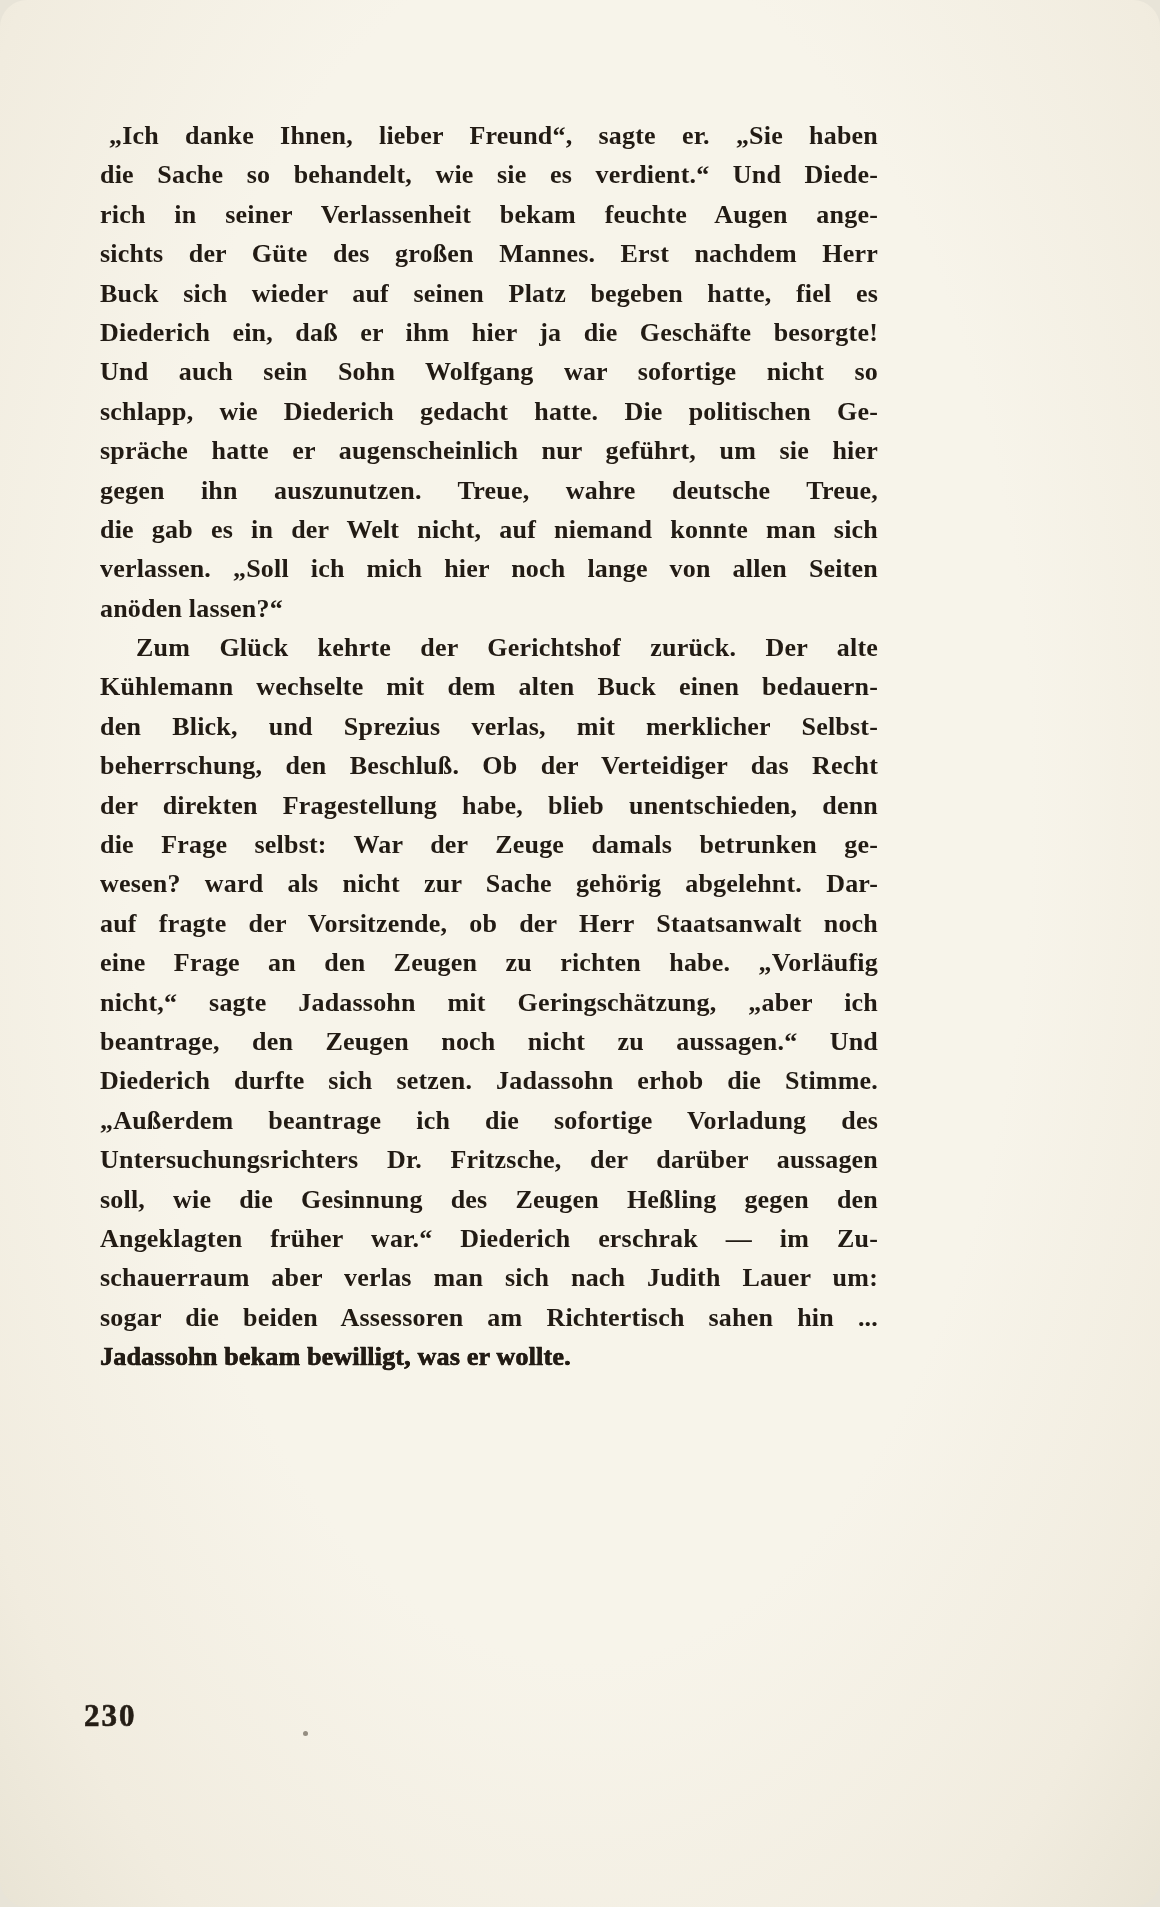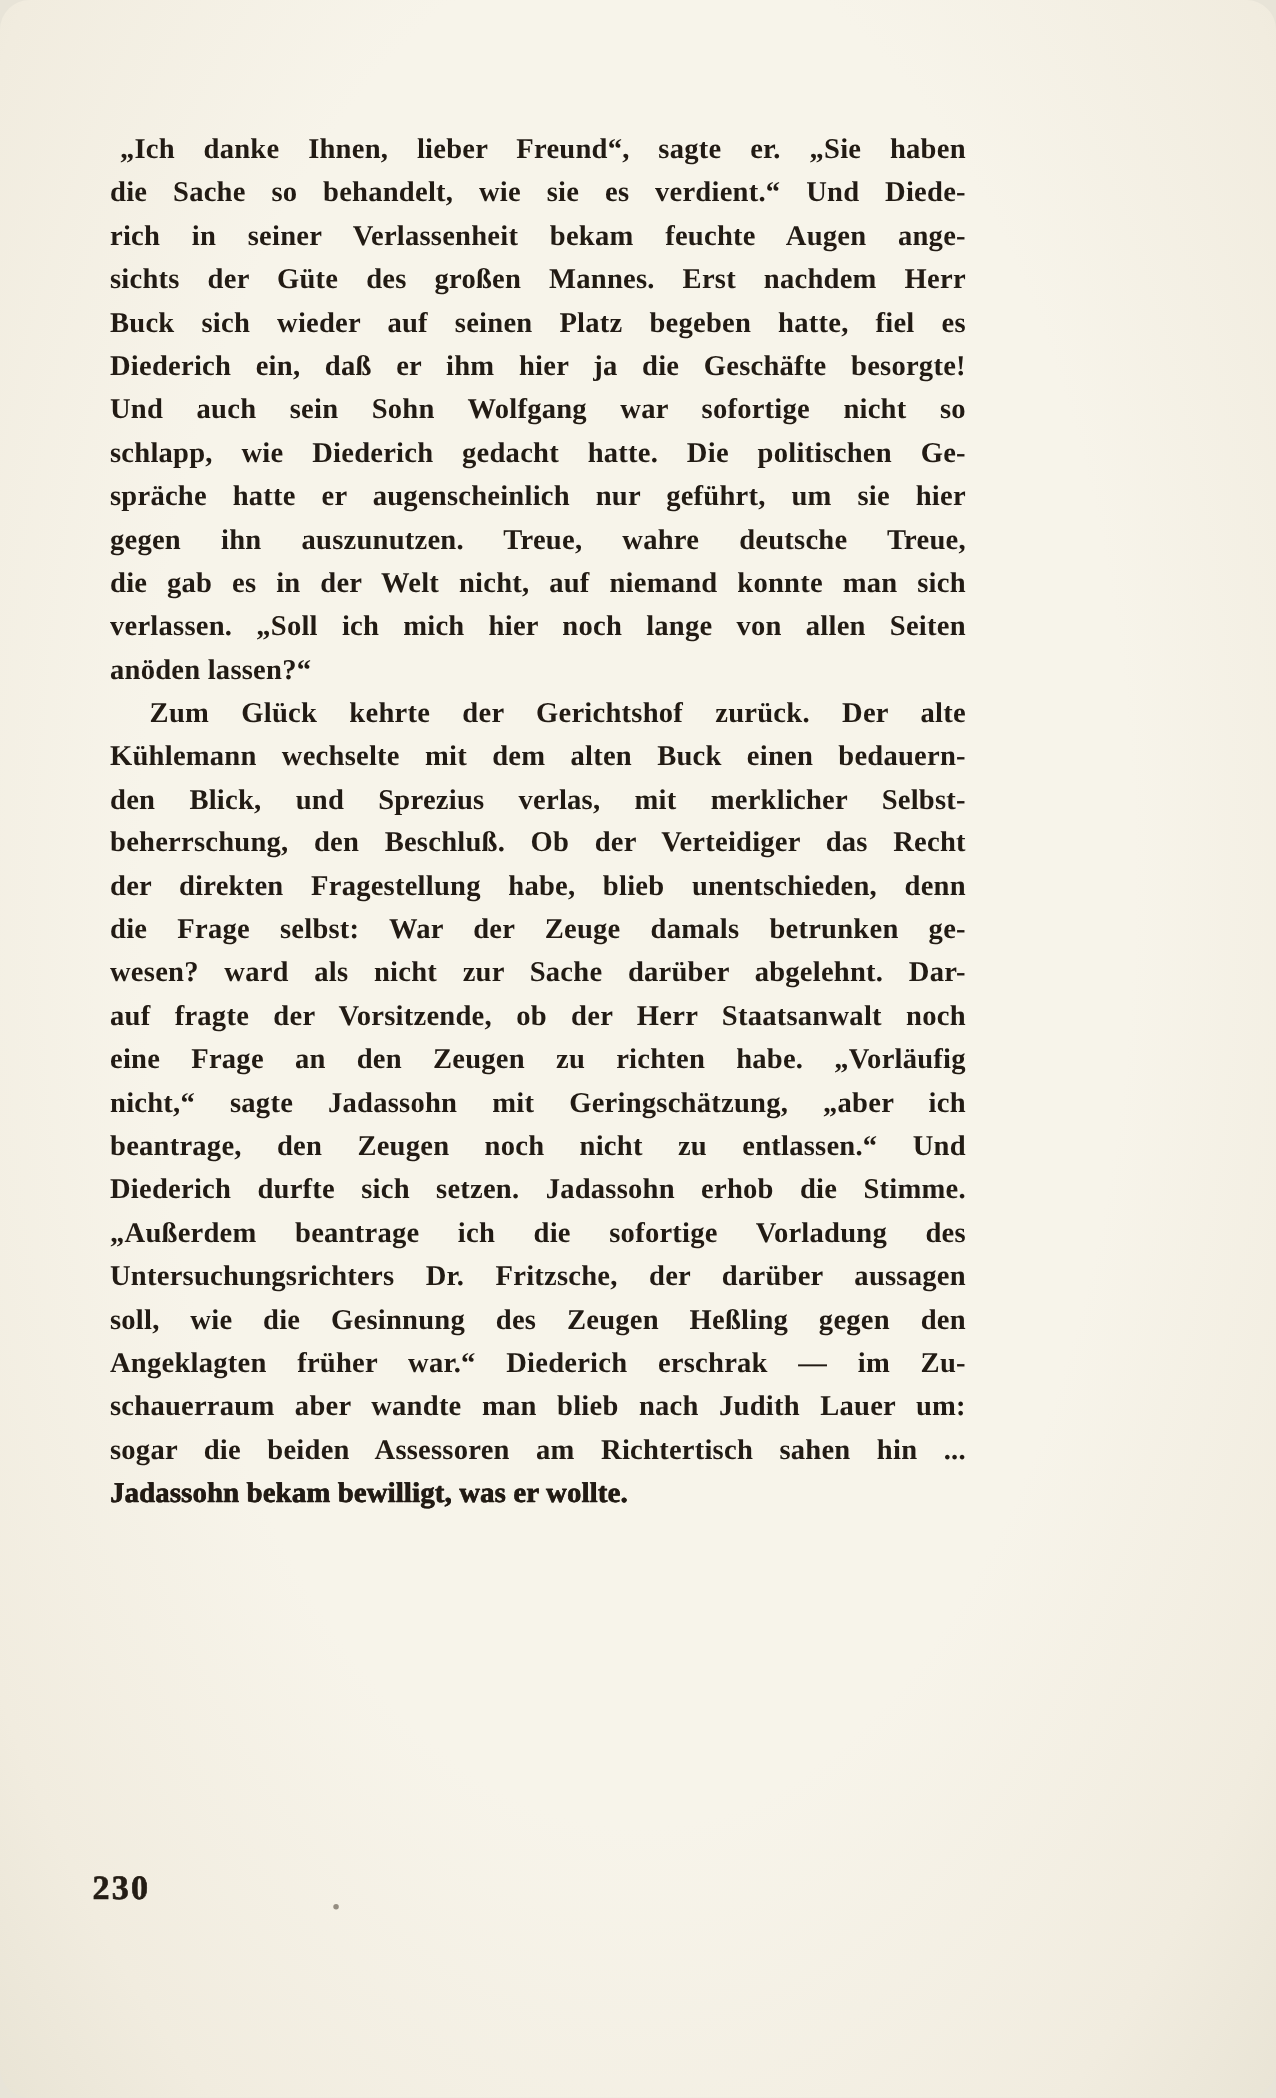--- a/index.html
+++ b/index.html
@@ -78,30 +78,30 @@
         <div class="line">verlassen. „Soll ich mich hier noch lange von allen Seiten</div>
         <div class="line last">anöden lassen?“</div>
       </div>
       <div class="para para-1">
         <div class="line first">Zum Glück kehrte der Gerichtshof zurück. Der alte</div>
         <div class="line">Kühlemann wechselte mit dem alten Buck einen bedauern-</div>
         <div class="line">den Blick, und Sprezius verlas, mit merklicher Selbst-</div>
         <div class="line">beherrschung, den Beschluß. Ob der Verteidiger das Recht</div>
         <div class="line">der direkten Fragestellung habe, blieb unentschieden, denn</div>
         <div class="line">die Frage selbst: War der Zeuge damals betrunken ge-</div>
-        <div class="line">wesen? ward als nicht zur Sache darüber abgelehnt. Dar-</div>
+        <div class="line">wesen? ward als nicht zur Sache gehörig abgelehnt. Dar-</div>
         <div class="line">auf fragte der Vorsitzende, ob der Herr Staatsanwalt noch</div>
         <div class="line">eine Frage an den Zeugen zu richten habe. „Vorläufig</div>
         <div class="line">nicht,“ sagte Jadassohn mit Geringschätzung, „aber ich</div>
-        <div class="line">beantrage, den Zeugen noch nicht zu entlassen.“ Und</div>
+        <div class="line">beantrage, den Zeugen noch nicht zu aussagen.“ Und</div>
         <div class="line">Diederich durfte sich setzen. Jadassohn erhob die Stimme.</div>
         <div class="line">„Außerdem beantrage ich die sofortige Vorladung des</div>
         <div class="line">Untersuchungsrichters Dr. Fritzsche, der darüber aussagen</div>
         <div class="line">soll, wie die Gesinnung des Zeugen Heßling gegen den</div>
         <div class="line">Angeklagten früher war.“ Diederich erschrak — im Zu-</div>
-        <div class="line">schauerraum aber wandte man blieb nach Judith Lauer um:</div>
+        <div class="line">schauerraum aber verlas man sich nach Judith Lauer um:</div>
         <div class="line">sogar die beiden Assessoren am Richtertisch sahen hin ...</div>
         <div class="line last heavy">Jadassohn bekam bewilligt, was er wollte.</div>
       </div>
     </div>
   <div class="pagenum">230</div>
   <div class="speck"></div>
 </div>
 
 </body></html>

